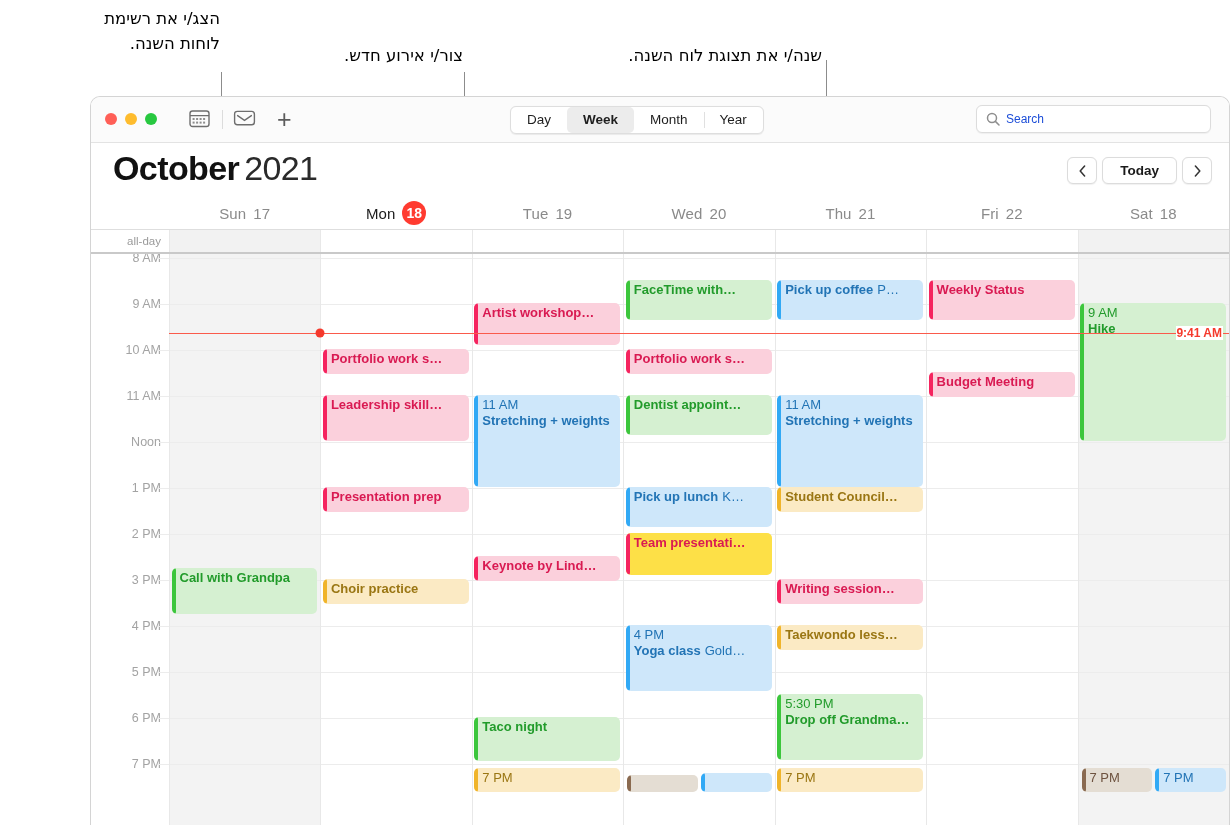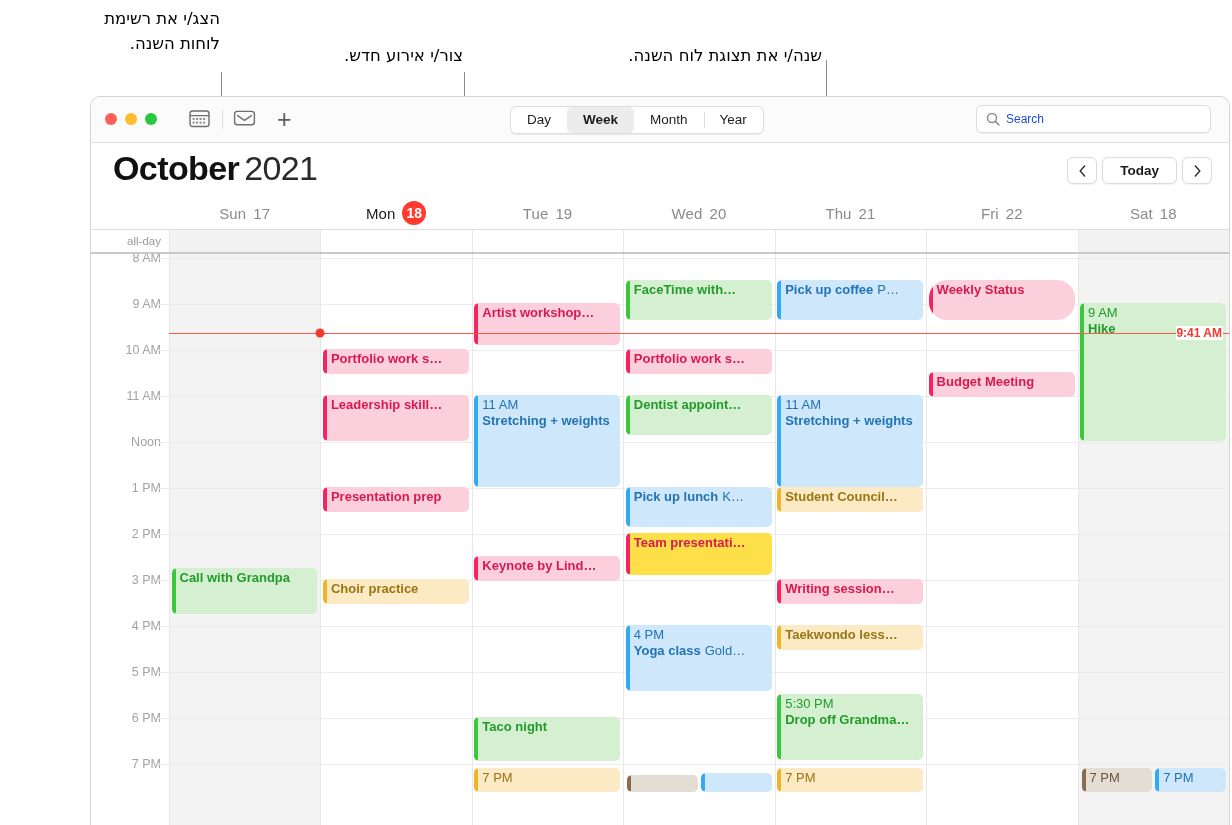--- a/index.html
+++ b/index.html
@@ -631,21 +631,21 @@
           <div class="hourline" style="top: 96px;"></div>
           <div class="hourline" style="top: 142px;"></div>
           <div class="hourline" style="top: 188px;"></div>
           <div class="hourline" style="top: 234px;"></div>
           <div class="hourline" style="top: 280px;"></div>
           <div class="hourline" style="top: 326px;"></div>
           <div class="hourline" style="top: 372px;"></div>
           <div class="hourline" style="top: 418px;"></div>
           <div class="hourline" style="top: 464px;"></div>
           <div class="hourline" style="top: 510px;"></div>
-          <div class="event" style="top: 26px; height: 40px; left: 1%; width: 97%; background: rgb(251, 208, 220); color: rgb(217, 26, 82); border-radius: 18px;"><div class="bar" style="background: rgb(245, 36, 95);"></div><span class="etitle">Weekly Status</span></div>
+          <div class="event" style="top: 26px; height: 40px; left: 1%; width: 97%; background: rgb(251, 208, 220); color: rgb(217, 26, 82);"><div class="bar" style="background: rgb(245, 36, 95);"></div><span class="etitle">Weekly Status</span></div>
           <div class="event" style="top: 118px; height: 25px; left: 1%; width: 97%; background: rgb(251, 208, 220); color: rgb(217, 26, 82);"><div class="bar" style="background: rgb(245, 36, 95);"></div><span class="etitle">Budget Meeting</span></div>
         </div>
         <div class="daycol weekend">
           <div class="hourline" style="top: 4px;"></div>
           <div class="hourline" style="top: 50px;"></div>
           <div class="hourline" style="top: 96px;"></div>
           <div class="hourline" style="top: 142px;"></div>
           <div class="hourline" style="top: 188px;"></div>
           <div class="hourline" style="top: 234px;"></div>
           <div class="hourline" style="top: 280px;"></div>

